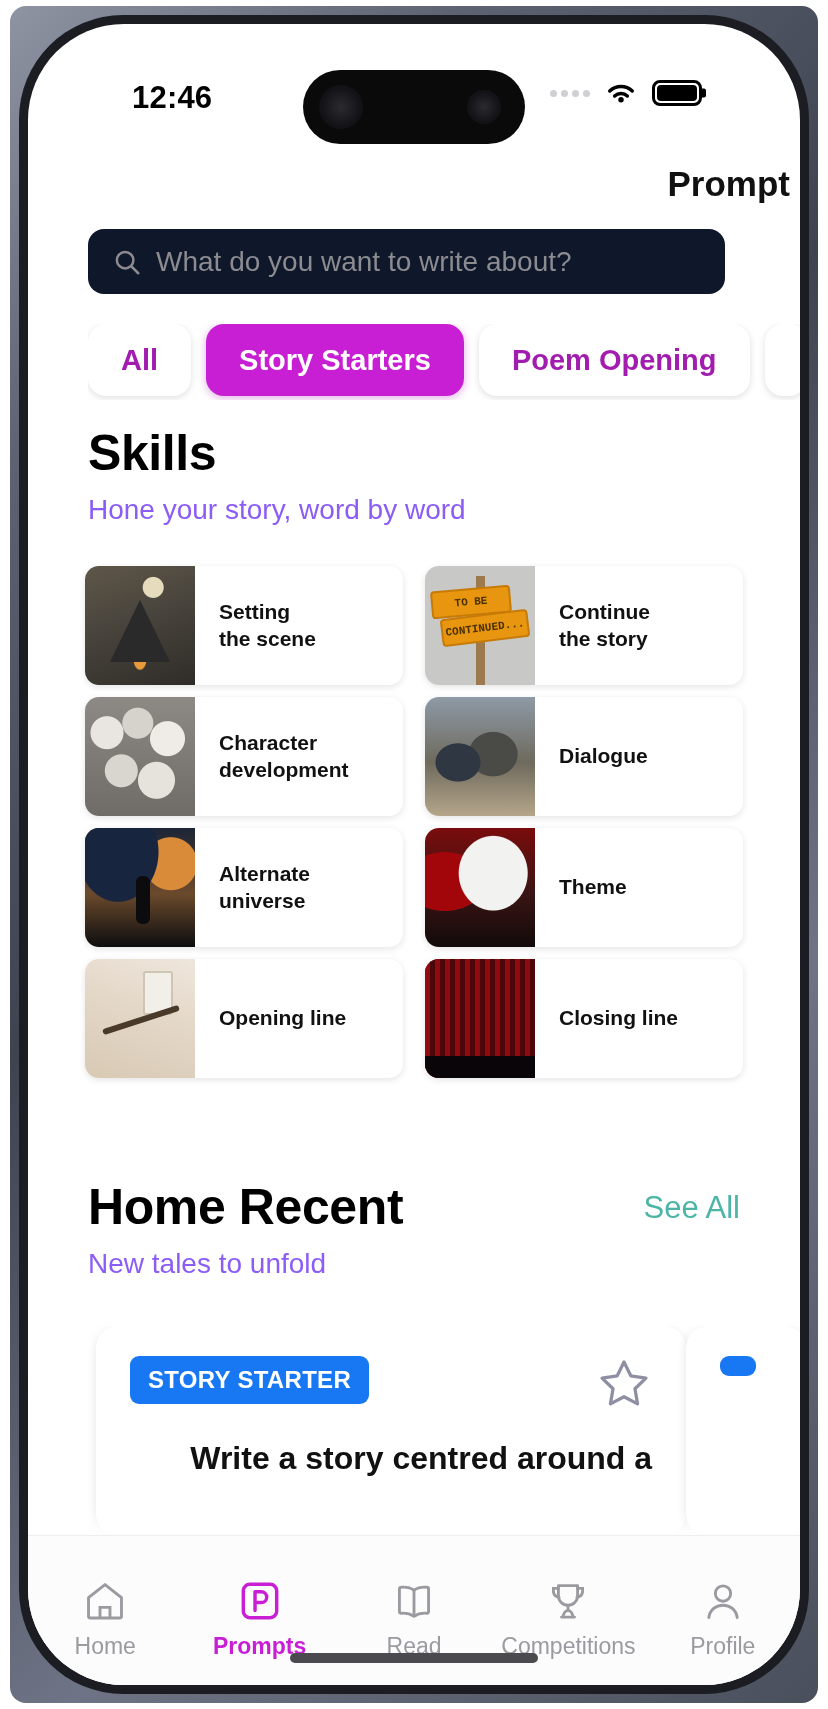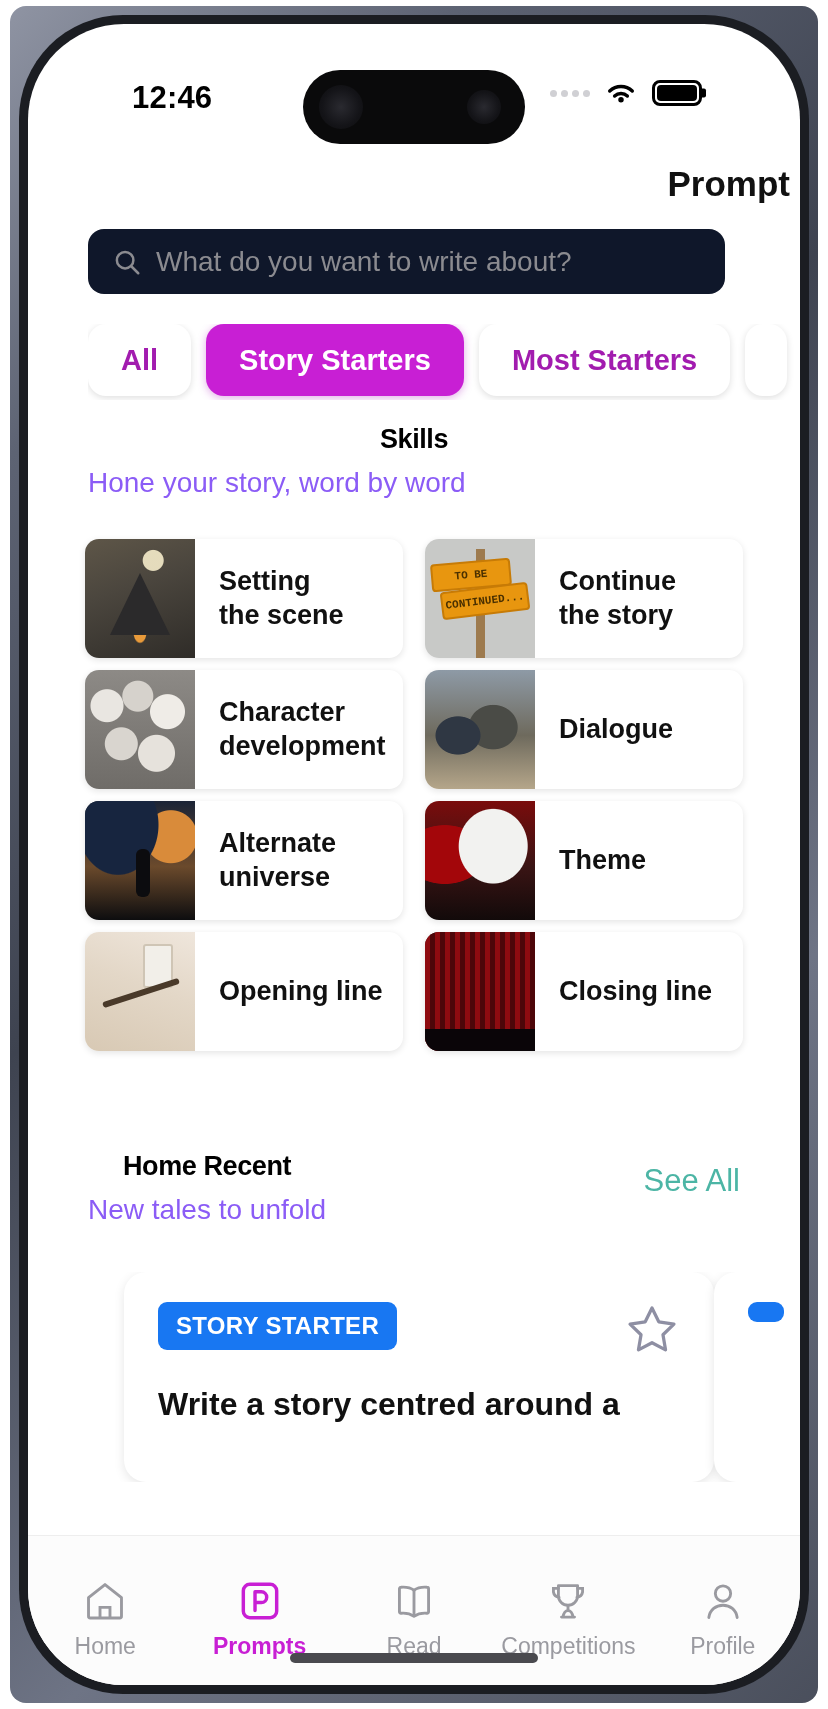--- a/index.html
+++ b/index.html
@@ -93,37 +93,37 @@
     padding: 0 33px; font-size: 29px; font-weight: bold; color: #a21caf;
     box-shadow: 0 2px 7px rgba(0,0,0,.13);
     flex: 0 0 auto; white-space: nowrap;
   }
   .chip.active { background: #c81fd4; color: #fff; box-shadow: 0 2px 8px rgba(170,20,185,.35); }
 
   
   #content { position: absolute; top: 400px; left: 0; right: 0; bottom: 0; }
 
   .section-head { padding: 0 60px; }
-  .section-title { font-size: 27px; font-weight: bold; color: #000; letter-spacing: -.4px; text-align: center; }
+  .section-title { font-size: 50px; font-weight: bold; color: #000; letter-spacing: -.4px; }
   .section-sub { font-size: 28px; color: #8b5cf6; margin-top: 12px; }
 
   
   #skills-grid {
     margin-top: 40px; padding: 0 57px;
     display: grid; grid-template-columns: 1fr 1fr; gap: 12px 22px;
   }
   .skill-card {
     height: 119px; background: #fff; border-radius: 14px;
     box-shadow: 0 2px 7px rgba(0,0,0,.11);
     display: flex; align-items: stretch; overflow: hidden;
   }
   .skill-thumb { width: 110px; flex: 0 0 110px; }
   .skill-label {
     flex: 1; display: flex; align-items: center; padding: 0 0 0 24px;
-    font-size: 27px; font-weight: bold; color: #111; line-height: 1.25;
+    font-size: 21px; font-weight: bold; color: #111; line-height: 1.25;
   }
 
   
   .t-setting {
     background:
       radial-gradient(circle at 62% 18%, rgba(255,245,210,.85) 0 10px, transparent 11px),
       radial-gradient(ellipse at 50% 78%, #e89a3a 0 6px, transparent 7px),
       linear-gradient(160deg,#5e5648 0%,#4b463e 40%,#2f2c28 100%);
   }
   .t-setting::before {
@@ -196,22 +196,22 @@
   }
 
   
   #recent-head {
     margin-top: 100px; padding: 0 60px;
     display: flex; align-items: flex-start; justify-content: space-between;
   }
   #see-all { font-size: 31px; color: #4cb5a5; margin-top: 12px; }
 
   #recent-row {
-    margin-top: 46px; padding-left: 96px;
-    display: flex; overflow: hidden;
+    margin-top: 46px; padding-left: 68px;
+    display: flex; overflow: hidden; text-align: right;
   }
   .prompt-card {
     flex: 0 0 auto; width: 590px; min-height: 210px;
     background: #fff; border-radius: 22px; box-shadow: 0 3px 11px rgba(0,0,0,.10);
     padding: 30px 34px;
   }
   .prompt-card.partial { width: 120px; }
   .prompt-top { display: flex; align-items: flex-start; justify-content: space-between; }
   .badge {
     background: #1877f2; color: #fff; border-radius: 9px;
@@ -276,21 +276,21 @@
       <svg width="30" height="30" viewBox="0 0 24 24">
         <circle cx="10.5" cy="10.5" r="6.6" stroke="#8b8b90" stroke-width="2" fill="none"></circle>
         <line x1="15.6" y1="15.6" x2="21" y2="21" stroke="#8b8b90" stroke-width="2" stroke-linecap="round"></line>
       </svg>
       <span id="search-placeholder">What do you want to write about?</span>
     </div>
 
     <div id="chips-row">
       <div class="chip">All</div>
       <div class="chip active">Story Starters</div>
-      <div class="chip">Most Starters</div>
+      <div class="chip">Poem Opening</div>
       <div class="chip" style="width:42px;padding:0;"></div>
     </div>
 
     <div id="content">
 
       <div class="section-head">
         <div class="section-title">Skills</div>
         <div class="section-sub">Hone your story, word by word</div>
       </div>
 

